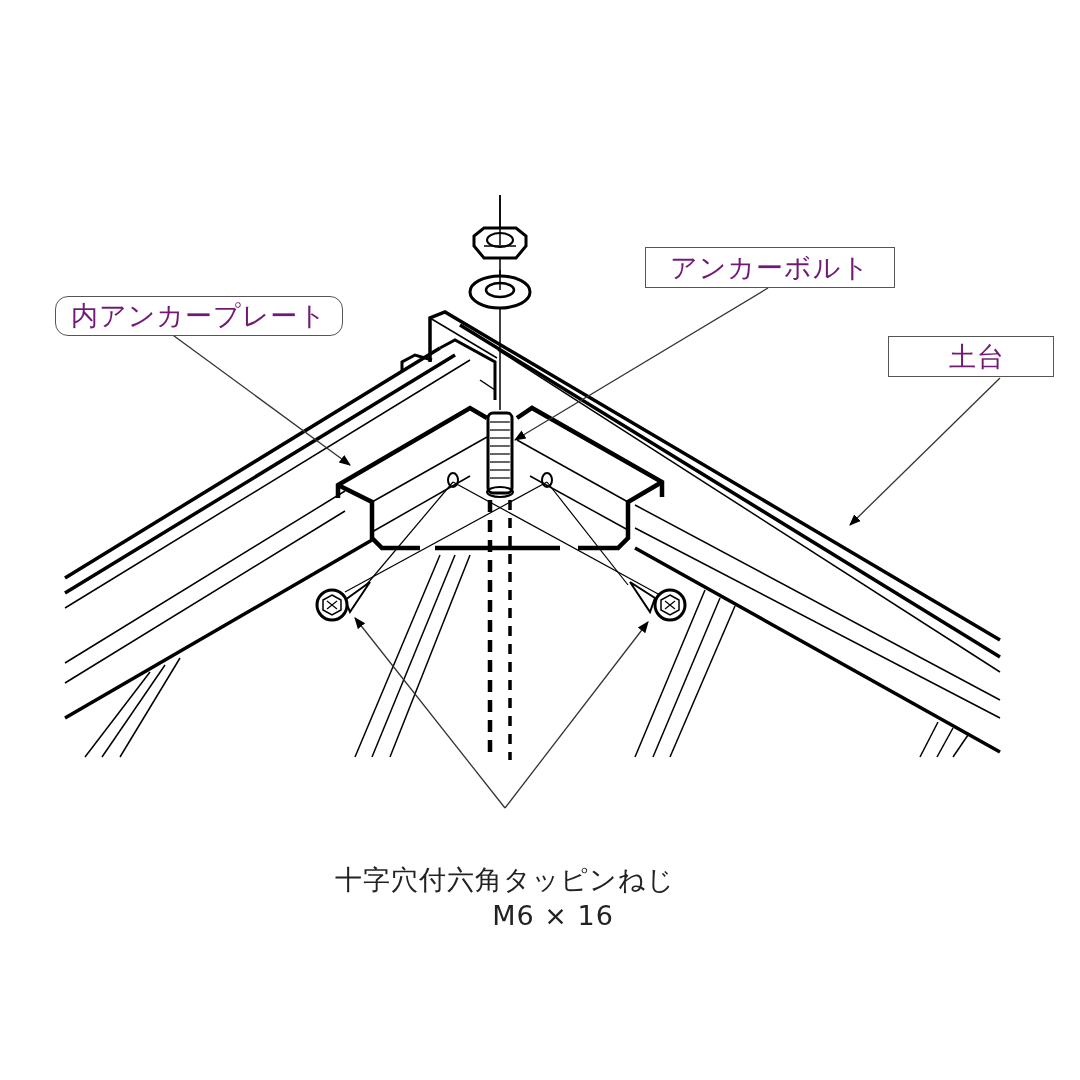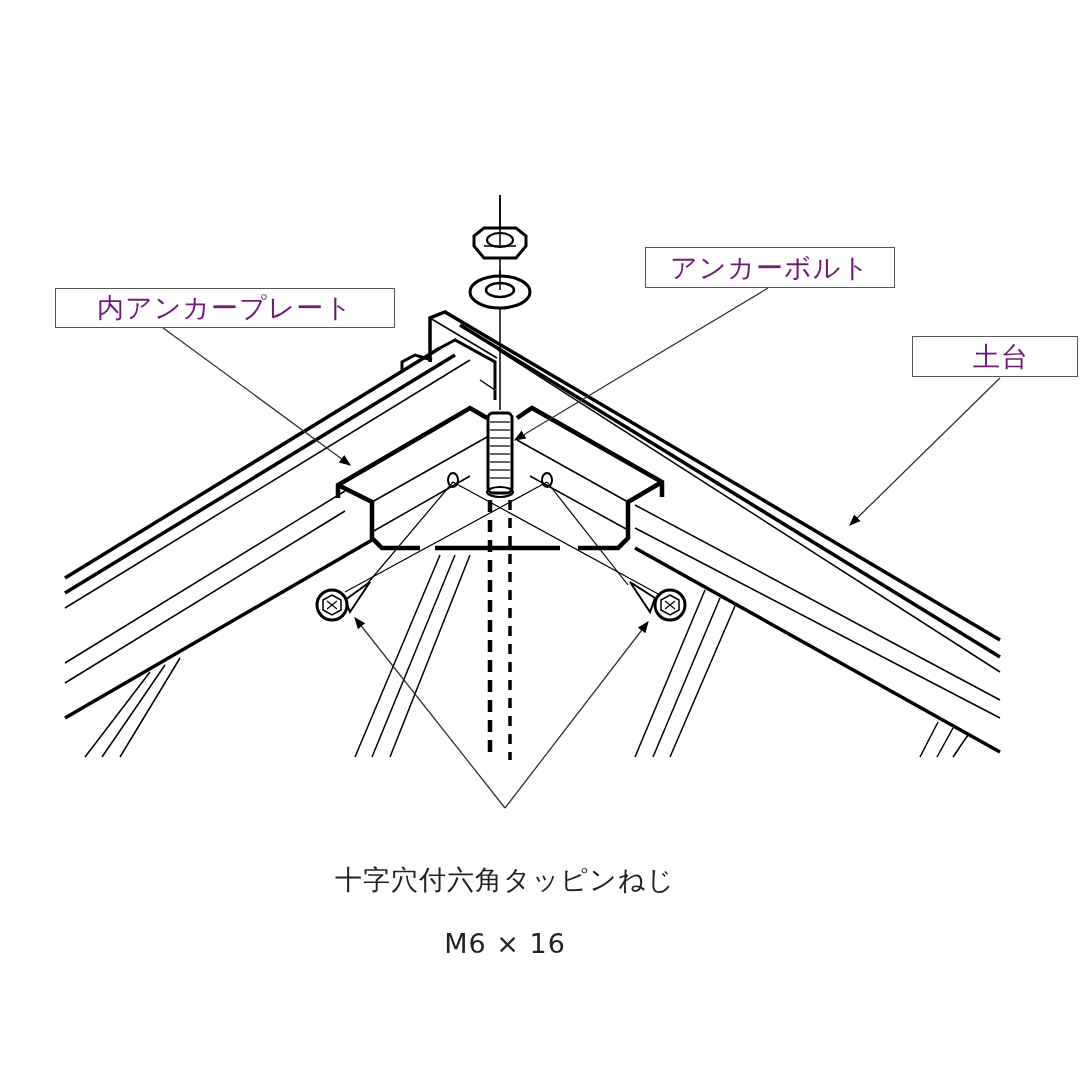--- a/index.html
+++ b/index.html
@@ -131,25 +131,25 @@
 
   <g fill="none" stroke="#333" stroke-width="1.3">
     <line x1="155" y1="322" x2="350" y2="465" marker-end="url(#arr)"></line>
     <line x1="768" y1="288" x2="515" y2="440" marker-end="url(#arr)"></line>
     <line x1="1000" y1="378" x2="850" y2="525" marker-end="url(#arr)"></line>
     <line x1="505" y1="808" x2="355" y2="618" marker-end="url(#arr)"></line>
     <line x1="505" y1="808" x2="648" y2="622" marker-end="url(#arr)"></line>
   </g>
 </svg>
 
-<div class="label-box" style="left:55px; top:288px; width:340px; height:40px;">
+<div class="label-box" style="left:55px; top:296px; width:288px; height:40px;border-radius:13px;">
   <span>内アンカープレート</span>
 </div>
 <div class="label-box" style="left:645px; top:247px; width:250px; height:41px;">
   <span>アンカーボルト</span>
 </div>
-<div class="label-box" style="left:912px; top:336px; width:166px; height:41px;padding-left:12px;">
+<div class="label-box" style="left:888px; top:336px; width:166px; height:41px;padding-left:12px;">
   <span>土台</span>
 </div>
 
 <div class="caption" style="top:822px;">十字穴付六角タッピンねじ</div>
-<div class="caption" style="top:888px;">M6 × 16</div>
+<div class="caption" style="top:860px;padding-left:48px;">M6 × 16</div>
 </div>
 
 </body></html>

